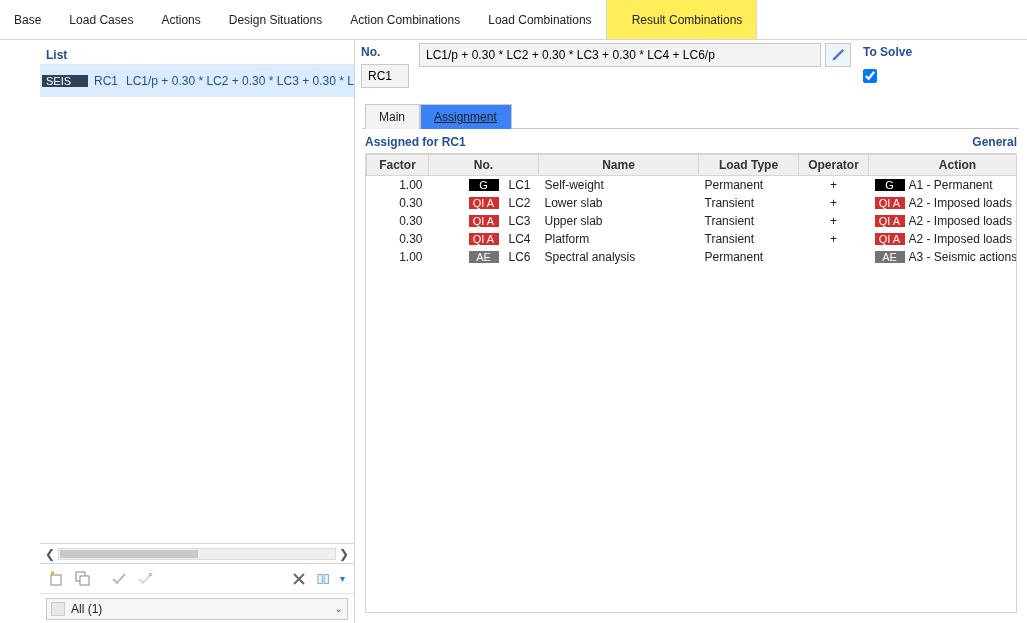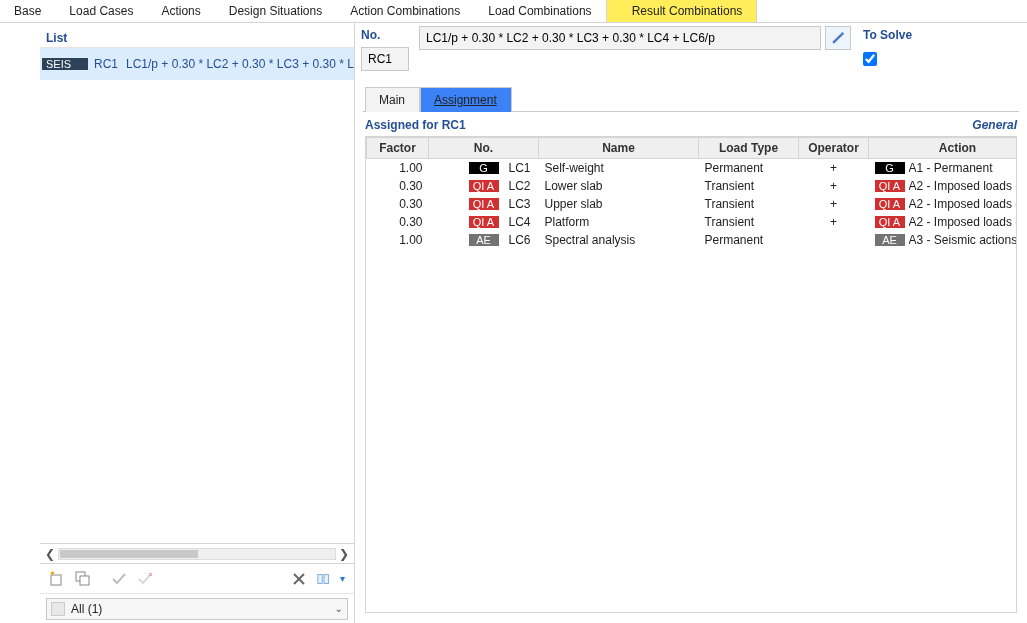--- a/index.html
+++ b/index.html
@@ -1,19 +1,19 @@
 <!DOCTYPE html>
 <html><head>
 <meta charset="utf-8">
 <style>
 * { box-sizing: border-box; margin: 0; padding: 0; font-family: "Segoe UI", Arial, sans-serif; font-size: 12px; }
 body { background: #fff; color: #222; width: 1027px; height: 623px; overflow: hidden; display: flex; flex-direction: column; }
 
 
-.top-tabs { display: flex; align-items: center; height: 23px; border-bottom: 1px solid #d5d5d5; }
+.top-tabs { display: flex; align-items: center; height: 40px; border-bottom: 1px solid #d5d5d5; }
 .top-tab { padding: 0 14px; height: 100%; display: flex; align-items: center; cursor: pointer; border-right: 0; }
 .top-tab.active { background: #ffee5a; border-left: 1px solid #d5d5d5; border-right: 1px solid #d5d5d5; padding-left: 25px; }
 
 
 .main { flex: 1; display: flex; min-height: 0; margin-left: 40px; }
 .left-col { width: 315px; display: flex; flex-direction: column; border-right: 1px solid #d5d5d5; }
 .right-col { flex: 1; display: flex; flex-direction: column; padding: 0; background: #fff; min-width: 0; }
 
 .left-title-row { height: 24px; display: flex; align-items: flex-end; padding: 2px 6px 2px 6px; border-bottom: 0; }
 .left-title-row .title { color: #254f95; font-weight: 600; }
@@ -61,21 +61,21 @@
 
 
 .sub-tabs { display: flex; align-items: flex-end; height: 30px; padding: 0 8px; margin-top: 4px; gap: 0; }
 .sub-tab { padding: 5px 14px 5px 13px; border: 1px solid #c8c8c8; border-bottom: none; background: #f3f3f3; cursor: pointer; }
 .sub-tab.active { background: #3b82f6; text-decoration: underline; }
 .sub-tabs-sp { flex:1; border-bottom:1px solid #c8c8c8; height:100%; }
 
 
 .section-hdr { display: flex; align-items: center; padding: 6px 10px 4px 10px; color: #254f95; font-weight: 600; }
 .section-hdr .sp { flex:1; }
-.section-hdr .link { color: #254f95; font-weight: 600; cursor: pointer; font-style: italic; }
+.section-hdr .link { color: #254f95; font-weight: 600; cursor: pointer; }
 
 
 .tbl-wrap { flex: 1; margin: 0 10px 10px 10px; border: 1px solid #d5d5d5; overflow: hidden; min-height: 0; }
 .tbl { width: 100%; border-collapse: collapse; table-layout: fixed; }
 .tbl th { background: #efefef; border: 1px solid #d5d5d5; padding: 3px 6px; font-weight: 600; color: #333; text-align: center; }
 .tbl td { padding: 2px 6px; border: 0; white-space: nowrap; overflow: hidden; text-overflow: ellipsis; }
 .col-factor { width: 62px; text-align: right; }
 .col-no { width: 110px; }
 .col-name { width: 160px; }
 .col-type { width: 100px; }

